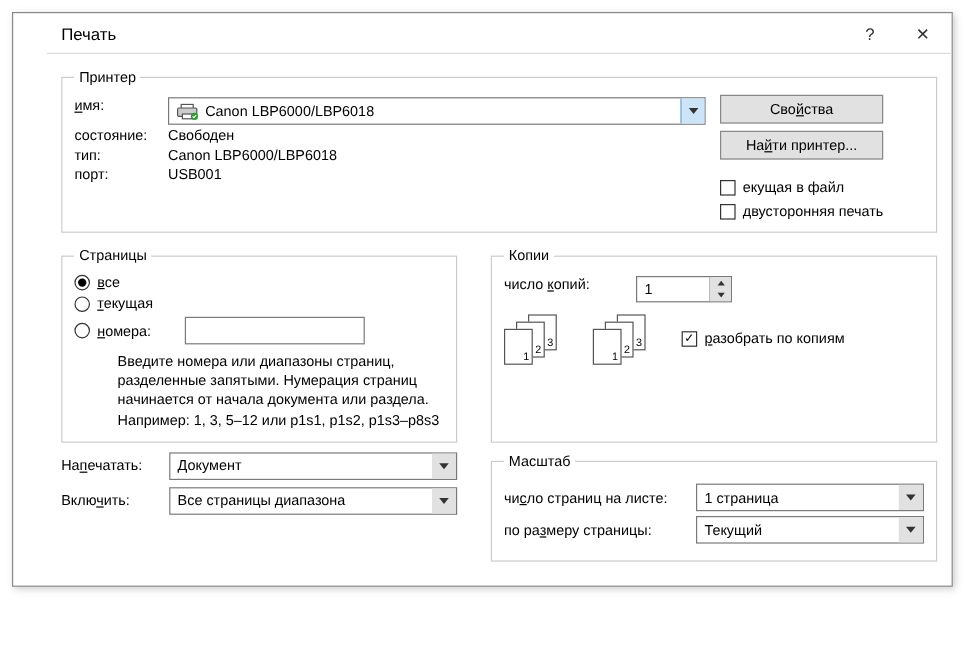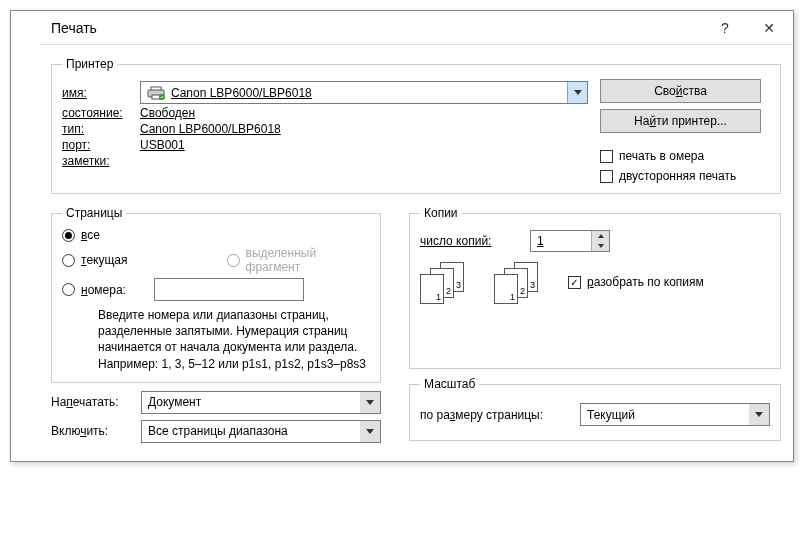--- a/index.html
+++ b/index.html
@@ -41,21 +41,21 @@
     border: 1px solid #ccc;
     margin: 4px 0 8px 0;
     padding: 8px 10px 10px 10px;
     position: relative;
   }
   legend {
     padding: 0 4px;
     font-size: 12px;
     color: #000;
   }
-  .row { display: flex; align-items: center; margin: 2px 0; text-decoration: underline; }
+  .row { display: flex; margin: 2px 0; }
   .lbl { width: 78px; }
   .val { flex: 1; }
   .u { text-decoration: underline; }
 
   .combo {
     display: flex;
     border: 1px solid #7a7a7a;
     height: 23px;
     background: #fff;
     align-items: center;
@@ -84,21 +84,21 @@
     min-width: 100px;
     border: 1px solid #888;
     background: #e1e1e1;
     display: inline-flex;
     align-items: center;
     justify-content: center;
     padding: 0 12px;
     font-size: 12px;
     color: #000;
   }
-  .btn.wide { width: 161px; }
+  .btn.wide { width: 136px; }
   .btn.focus { border: 1px solid #0078d7; outline: 1px solid #0078d7; outline-offset: -3px; }
 
   .chk, .rad { display: inline-flex; align-items: center; gap: 6px; }
   .chk .box { width:13px; height:13px; border:1px solid #333; background:#fff; display:flex; align-items:center; justify-content:center; font-size:10px; }
   .rad .circle { width:13px; height:13px; border:1px solid #333; border-radius:50%; display:flex; align-items:center; justify-content:center; }
   .rad .dot { width:7px; height:7px; border-radius:50%; background:#000; }
   .rad.disabled .circle { border-color:#aaa; }
   .rad.disabled { color:#aaa; }
 
   .textin {
@@ -187,36 +187,32 @@
               <span class="val">Свободен</span>
             </div>
           <div class="row">
               <span class="lbl">тип:</span>
               <span class="val">Canon LBP6000/LBP6018</span>
             </div>
           <div class="row">
               <span class="lbl">порт:</span>
               <span class="val">USB001</span>
             </div>
-          <div class="row">
-              <span class="lbl">заметки:</span>
-              <span class="val"></span>
-            </div>
         </div>
         <div style="width:170px; display:flex; flex-direction:column; gap:6px; align-items:stretch;">
           <div class="btn wide">
               <span>Сво<span class="u">й</span>ства</span>
             </div>
           <div class="btn wide">
               <span>На<span class="u">й</span>ти принтер...</span>
             </div>
           <div style="height:4px;"></div>
           <label class="chk">
             <span class="box"></span>
-            <span>печать в омера</span>
+            <span>екущая в файл</span>
           </label>
           <label class="chk">
             <span class="box"></span>
             <span>двусторонняя печать</span>
           </label>
         </div>
       </div>
     </fieldset>
 
     <div class="two-col">
@@ -230,24 +226,20 @@
                   <span class="dot"></span>
                 </span>
               <span><span class="u">в</span>се</span>
             </label>
           </div>
           <div style="display:flex; align-items:center; margin-top:4px;">
             <label class="rad" style="width:170px;">
               <span class="circle"></span>
               <span><span class="u">т</span>екущая</span>
             </label>
-            <label class="rad disabled">
-              <span class="circle"></span>
-              <span>выделенный фрагмент</span>
-            </label>
           </div>
           <div style="display:flex; align-items:center; margin-top:4px;">
             <label class="rad" style="width:92px;">
               <span class="circle"></span>
               <span><span class="u">н</span>омера:</span>
             </label>
             <input class="textin" style="width: 150px;" value="">
           </div>
           <div class="hint">Введите номера или диапазоны страниц, разделенные запятыми. Нумерация страниц начинается от начала документа или раздела. Например: 1, 3, 5–12 или p1s1, p1s2, p1s3–p8s3</div>
         </fieldset>
@@ -316,20 +308,31 @@
               <span class="box">✓</span>
               <span><span class="u">р</span>азобрать по копиям</span>
             </label>
           </div>
           <div style="height:56px;"></div>
         </fieldset>
 
         <fieldset>
           <legend>Масштаб</legend>
           <div class="scale-row">
+            <span class="lbl3">чи<span class="u">с</span>ло страниц на листе:</span>
+            <div class="combo" style="flex:1;">
+              <div class="content">
+                  <span>1 страница</span>
+                </div>
+              <div class="arrow">
+                  <span class="chev"></span>
+                </div>
+            </div>
+          </div>
+          <div class="scale-row">
             <span class="lbl3">по ра<span class="u">з</span>меру страницы:</span>
             <div class="combo" style="flex:1;">
               <div class="content">
                   <span>Текущий</span>
                 </div>
               <div class="arrow">
                   <span class="chev"></span>
                 </div>
             </div>
           </div>

